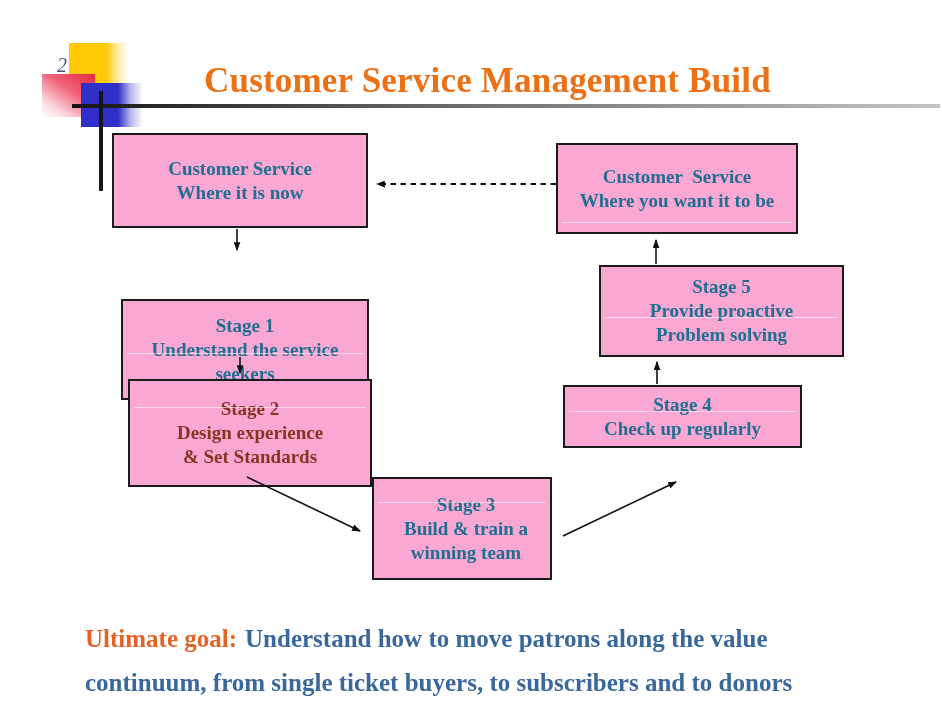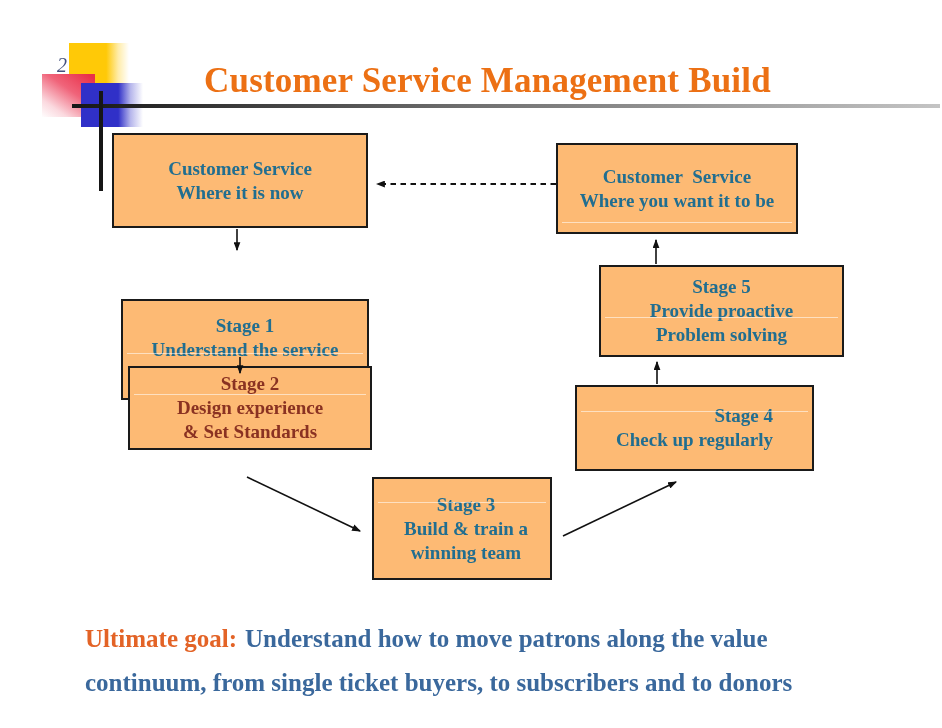--- a/index.html
+++ b/index.html
@@ -21,30 +21,30 @@
   .rule-h{position:absolute;left:72px;top:104px;width:868px;height:4px;
     background:linear-gradient(to right,#161616 0%,#6e6e6e 45%,#c4c4c4 100%);}
   .rule-v{position:absolute;left:99px;top:91px;width:4px;height:100px;background:#161616;}
   .slide-number{position:absolute;left:57px;top:54px;
     font-style:italic;font-size:20px;color:#44517e;}
   
   .title{position:absolute;left:204px;top:61px;white-space:nowrap;
     font-size:35px;font-weight:bold;color:#ec7014;letter-spacing:.2px;}
   
   .box{position:absolute;box-sizing:border-box;
-    background:#fdba74;border:2px solid #1a1a1a;
+    background:#f9a8d4;border:2px solid #1a1a1a;
     display:flex;align-items:center;justify-content:center;text-align:center;}
   .box-label{white-space:pre;font-weight:bold;font-size:19px;line-height:24px;color:#216e90;}
   .box-current  {left:112px;top:133px;width:256px;height:95px;}
   .box-desired  {left:556px;top:143px;width:242px;height:91px;}
   .box-stage1   {left:121px;top:256px;width:248px;height:101px;margin-top:43px;}
-  .box-stage2   {left:128px;top:366px;width:244px;height:84px;justify-content:center;}
+  .box-stage2   {left:128px;top:379px;width:244px;height:108px;justify-content:center;}
   .box-stage2 .box-label{color:#8a3222;}
   .box-stage3   {left:372px;top:477px;width:180px;height:103px;padding-left:8px;}
-  .box-stage4   {left:575px;top:385px;width:239px;height:86px;text-align:right;}
+  .box-stage4   {left:563px;top:385px;width:239px;height:63px;}
   .box-stage5   {left:557px;top:265px;width:245px;height:92px;margin-left:42px;}
   .shine{position:absolute;left:4px;right:4px;height:1px;
     background:rgba(255,255,255,.55);pointer-events:none;}
   
   .arrows{position:absolute;left:0;top:0;width:942px;height:728px;pointer-events:none;}
   
   .goal{position:absolute;left:85px;top:592px;width:864px;
     font-size:25px;line-height:44px;font-weight:bold;color:#3a689c;}
   .goal-label{color:#e36326;margin-right:.32em;}
   .goal-text{white-space:pre-wrap;}

